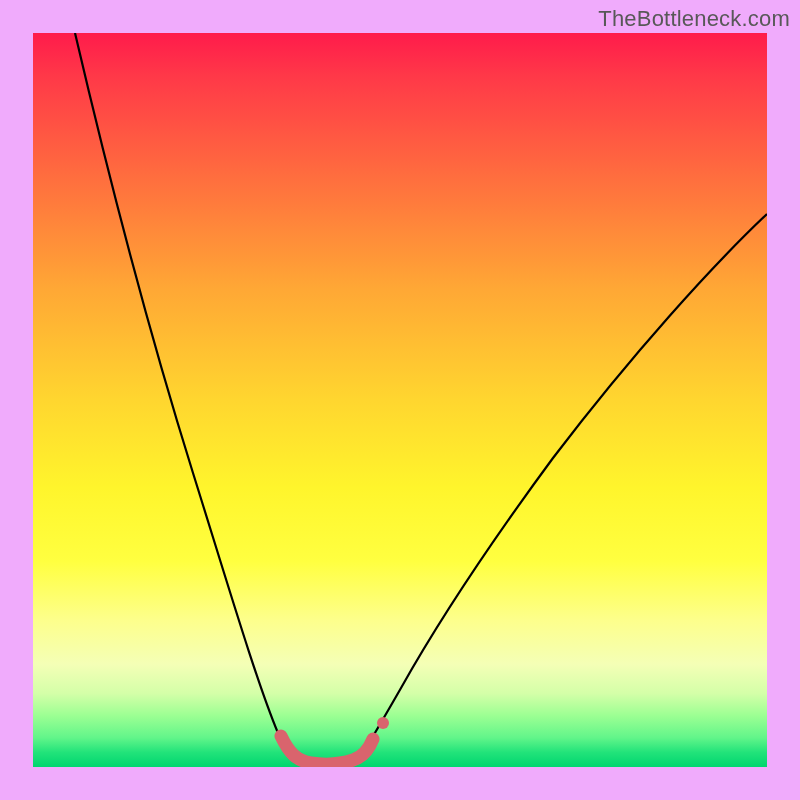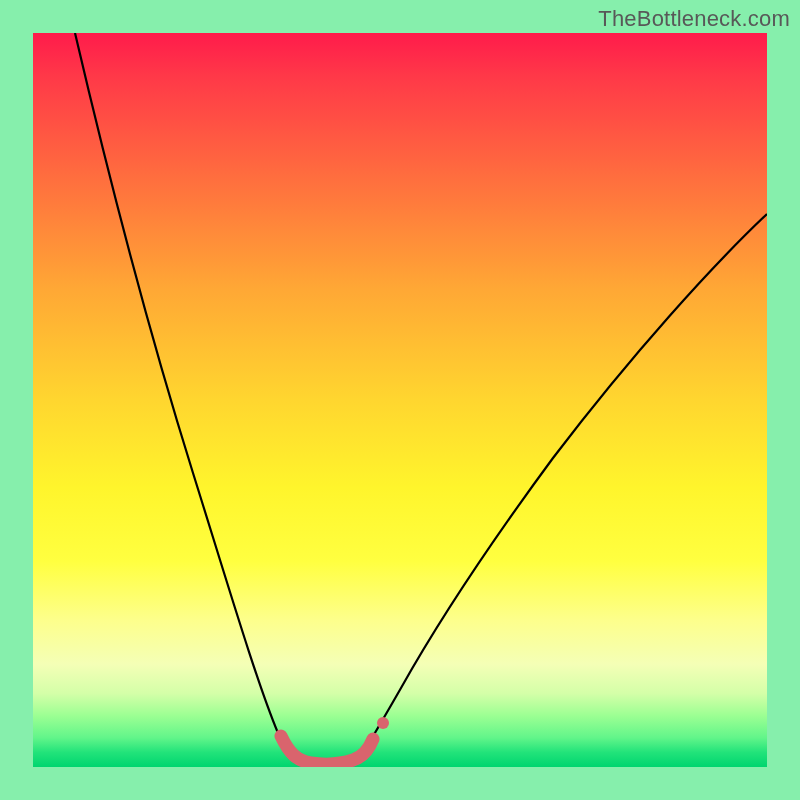--- a/index.html
+++ b/index.html
@@ -10,21 +10,21 @@
     background: #000;
     overflow: hidden;
     font-family: Arial, Helvetica, sans-serif;
   }
   .frame {
     position: absolute;
     top: 0;
     left: 0;
     width: 800px;
     height: 800px;
-    background: #86efac;
+    background: #f0abfc;
   }
   .plot-area {
     position: absolute;
     top: 33px;
     left: 33px;
     width: 734px;
     height: 734px;
     background: linear-gradient(to bottom,
       #ff1b4b 0%,
       #ff3948 6%,

